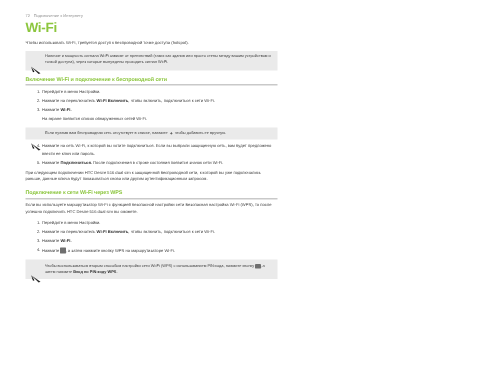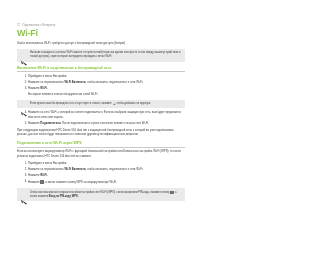--- a/index.html
+++ b/index.html
@@ -13,21 +13,20 @@
     font-family: "Liberation Sans", sans-serif;
     overflow: hidden;
   }
   .page {
     position: relative;
     width: 200px;
     height: 198px;
     box-sizing: border-box;
     padding: 9px 15px 0 17px;
     background: #ffffff;
-    margin-top: 15px;
   }
   .running-head {
     font-size: 2.6px;
     color: #8a8a8a;
     letter-spacing: 0.05px;
     margin: 0 0 1px 0;
     line-height: 1.2;
     white-space: nowrap;
   }
   .running-head .folio {

